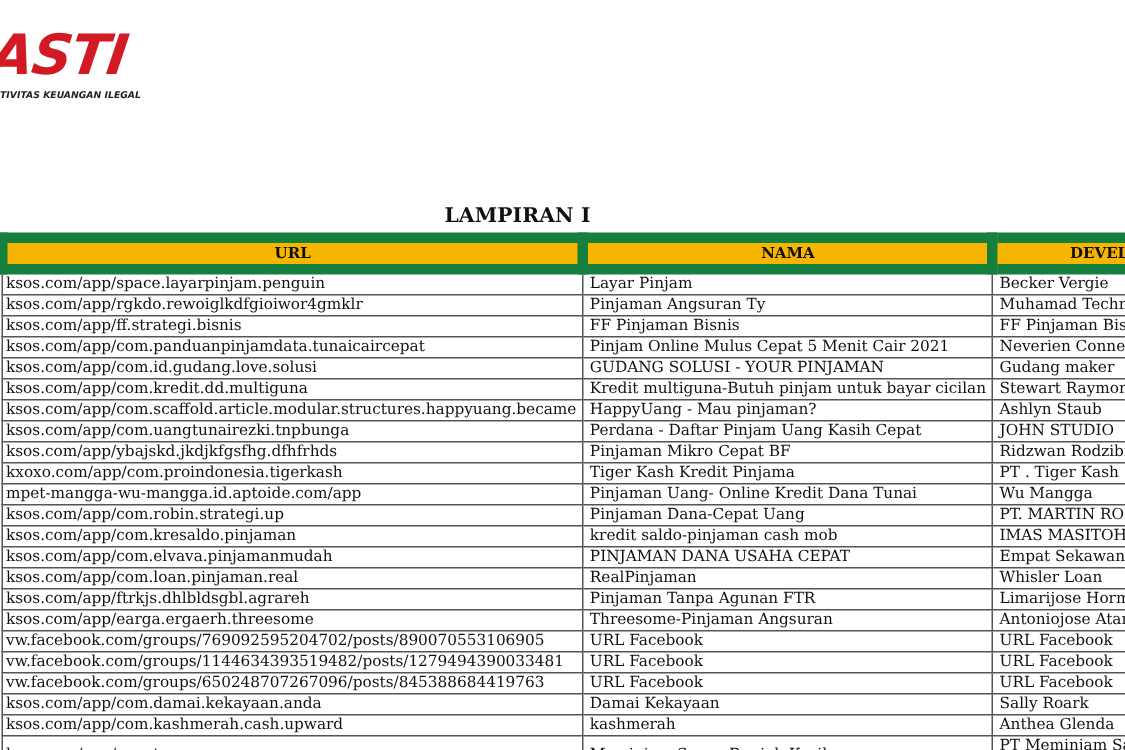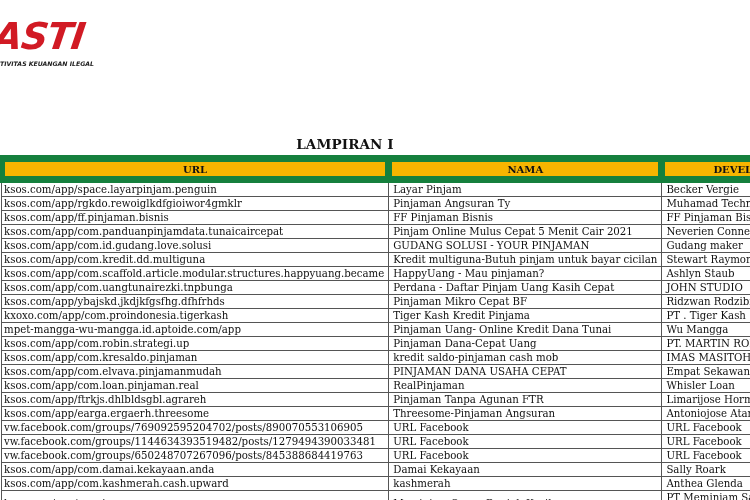--- a/index.html
+++ b/index.html
@@ -47,21 +47,21 @@
         <td class="url">ksos.com/app/space.layarpinjam.penguin</td>
         <td>Layar Pinjam</td>
         <td>Becker Vergie</td>
       </tr>
       <tr>
         <td class="url">ksos.com/app/rgkdo.rewoiglkdfgioiwor4gmklr</td>
         <td>Pinjaman Angsuran Ty</td>
         <td>Muhamad Technology</td>
       </tr>
       <tr>
-        <td class="url">ksos.com/app/ff.pinjaman.bisnis</td>
+        <td class="url">ksos.com/app/ff.strategi.bisnis</td>
         <td>FF Pinjaman Bisnis</td>
         <td>FF Pinjaman Bisnis</td>
       </tr>
       <tr>
         <td class="url">ksos.com/app/com.panduanpinjamdata.tunaicaircepat</td>
         <td>Pinjam Online Mulus Cepat 5 Menit Cair 2021</td>
         <td>Neverien Connecting</td>
       </tr>
       <tr>
         <td class="url">ksos.com/app/com.id.gudang.love.solusi</td>

